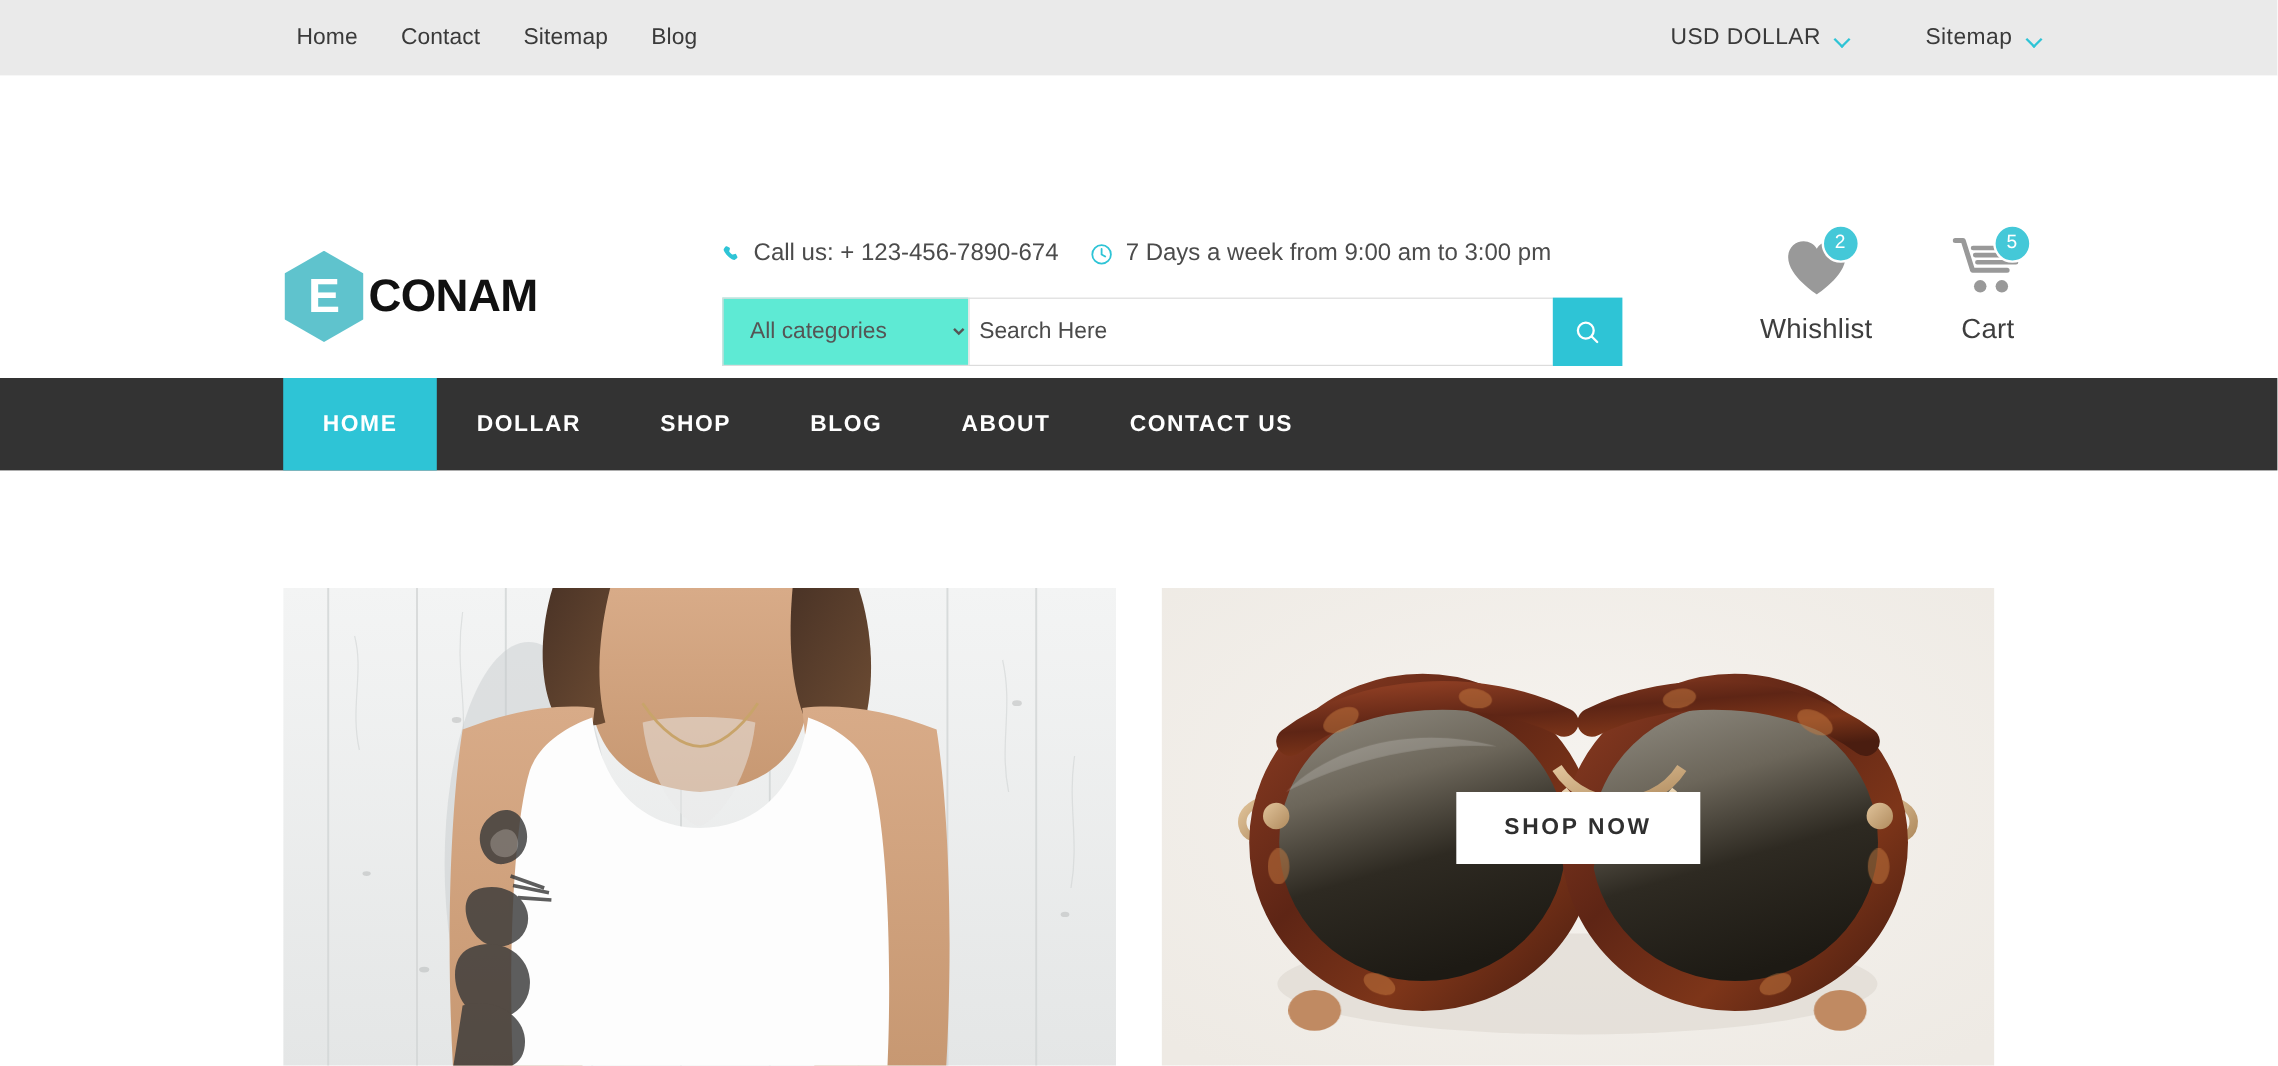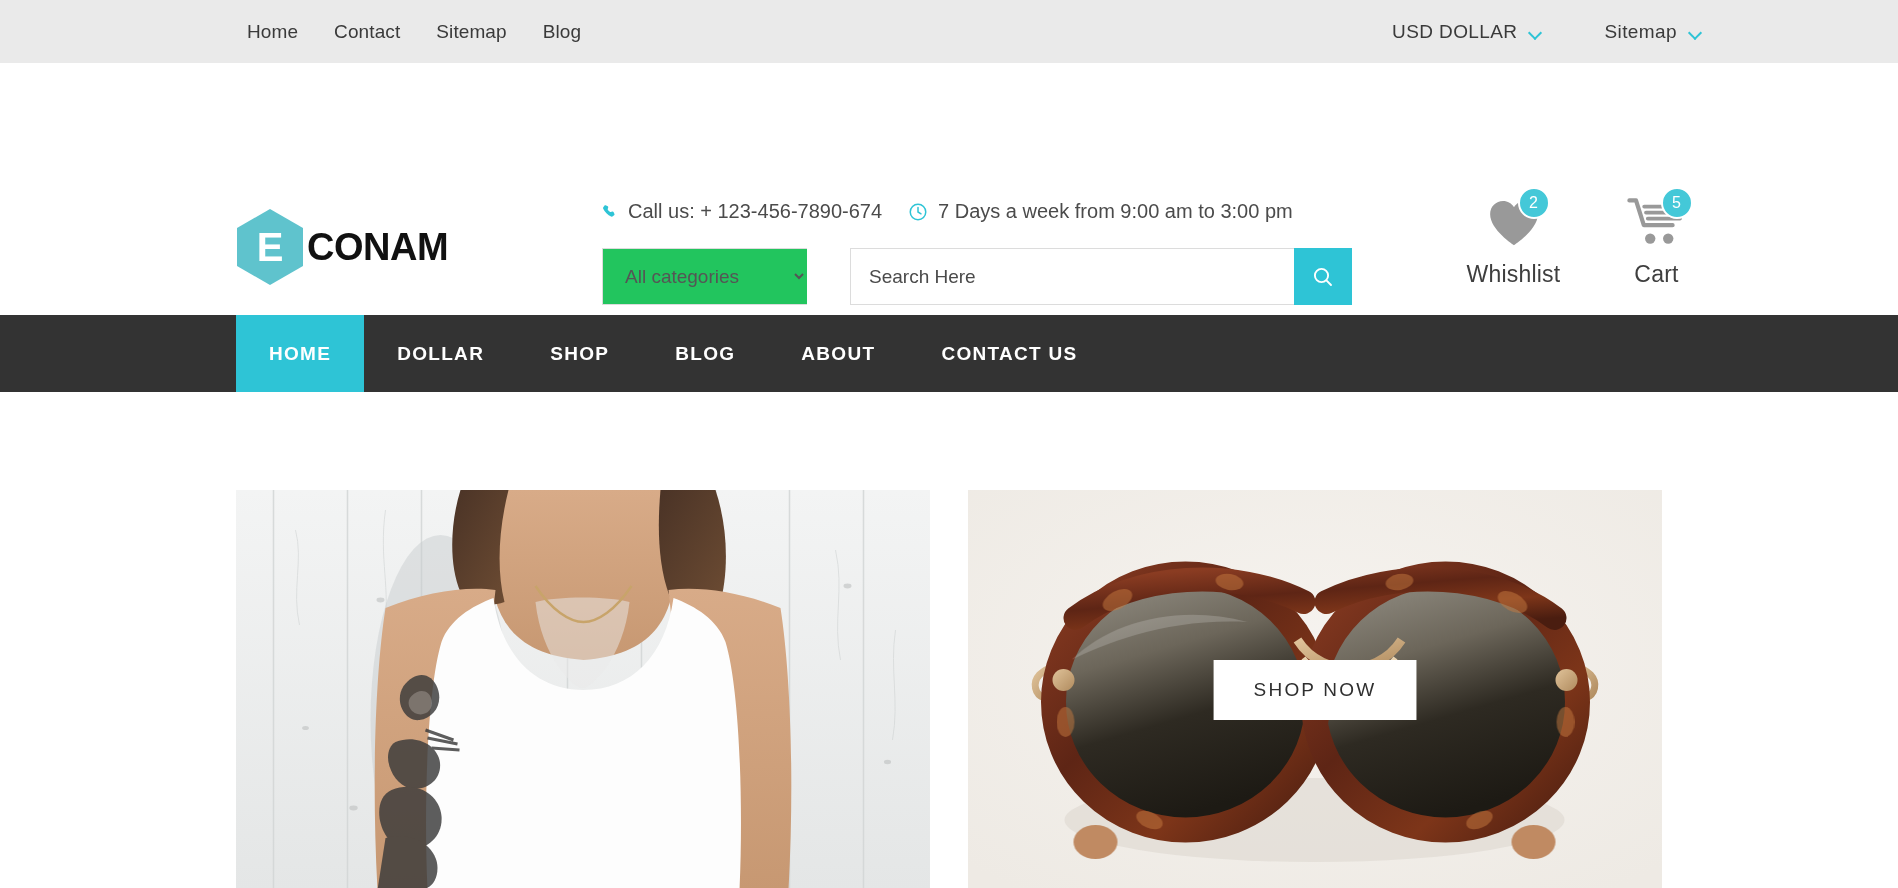--- a/index.html
+++ b/index.html
@@ -131,40 +131,39 @@
     left:602px;
     top:185px;
     display:flex;
     height:57px;
     width:750px;
   }
   .search-cat {
     width:205px;
     border:1px solid #dcdcdc;
     border-right:none;
-    background:#22c55e;
+    background:#5eead4;
     font-size:19px;
     color:#555;
     padding:0 14px 0 18px;
     font-family:"Liberation Sans", sans-serif;
     outline:none;
     cursor:pointer;
     appearance:auto;
   }
   .search-input {
     flex:1;
     border:1px solid #dcdcdc;
     border-right:none;
     border-left:1px solid #dcdcdc;
     font-size:19px;
     color:#14532d;
-    padding:0 18px;
+    padding:0 8px;
     font-family:"Liberation Sans", sans-serif;
     outline:none;
-    margin-left:43px;
   }
   .search-input::placeholder { color:#4a4a4a; }
   .search-btn {
     width:58px;
     background:#2ec4d6;
     border:none;
     display:flex;
     align-items:center;
     justify-content:center;
     cursor:pointer;
@@ -255,20 +254,21 @@
     position:absolute;
     left:50%; top:50%;
     transform:translate(-50%,-50%);
     background:#ffffff;
     color:#2f2f2f;
     font-size:19px;
     letter-spacing:2.2px;
     padding:19px 40px;
     white-space:nowrap;
     cursor:pointer;
+    font-weight:bold;
   }
 </style>
 </head>
 <body>
 
 <div class="topbar">
   <div class="topbar-left">
     <a class="topbar-link">Home</a>
     <a class="topbar-link">Contact</a>
     <a class="topbar-link">Sitemap</a>

